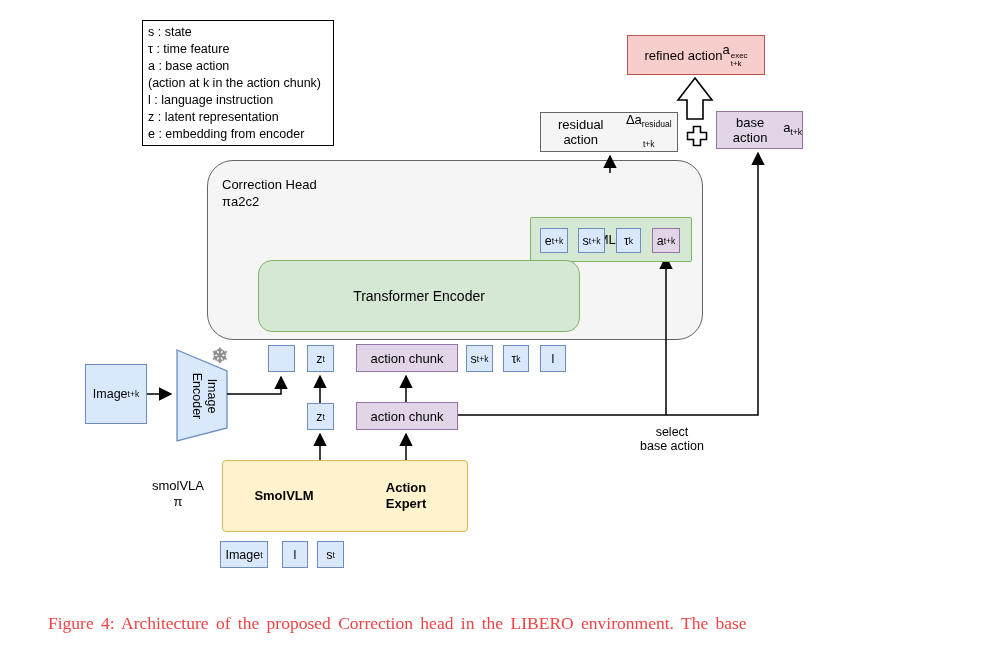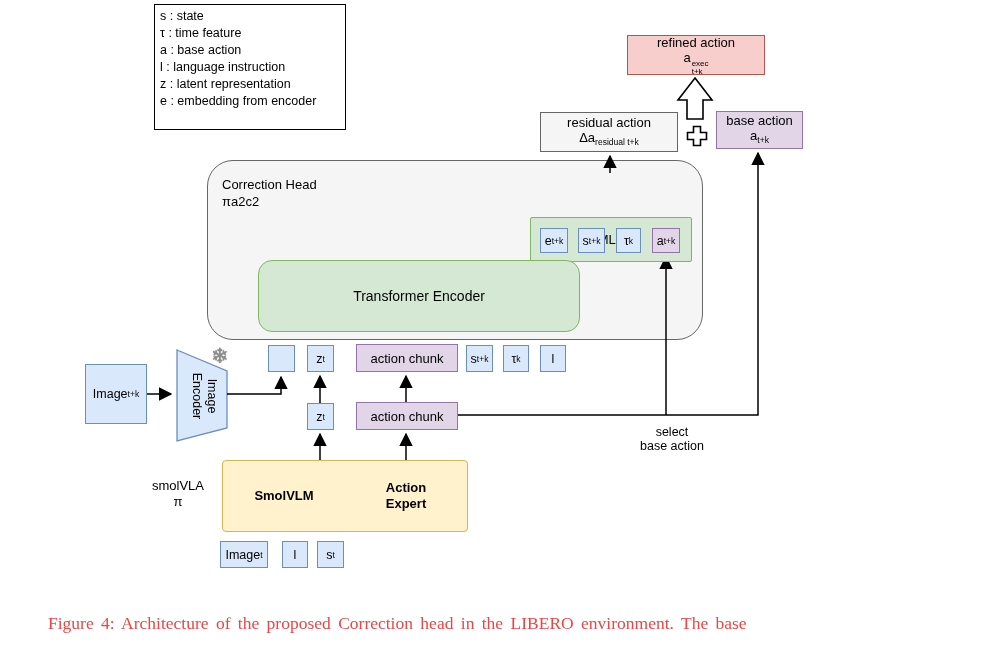--- a/index.html
+++ b/index.html
@@ -1,25 +1,25 @@
 <!DOCTYPE html>
 <html><head>
 <meta charset="utf-8">
 <style>
   html,body{margin:0;padding:0;background:#fff;}
   .canvas{position:relative;width:1008px;height:647px;background:#fff;overflow:hidden;
           font-family:"Liberation Sans",sans-serif;color:#000;}
   .abs{position:absolute;box-sizing:border-box;}
   svg.layer{position:absolute;left:0;top:0;width:1008px;height:647px;pointer-events:none;}
 
-  .legend{left:142px;top:4px;width:192px;height:126px;border:1.2px solid #000;background:#fff;
-          padding:3px 5px;font-size:12.5px;line-height:17px;margin-left:12px;}
+  .legend{left:142px;top:20px;width:192px;height:126px;border:1.2px solid #000;background:#fff;
+          padding:3px 5px;font-size:12.5px;line-height:17px;}
   .legend div{white-space:nowrap;}
 
-  .box{display:flex;flex-direction:column;align-items:center;justify-content:center;
+  .box{display:flex;flex-direction:row;align-items:center;justify-content:center;
        text-align:center;font-size:13px;line-height:15px;}
   .blue{background:#dae8fc;border:1px solid #6c8ebf;}
   .green{background:#d5e8d4;border:1px solid #82b366;}
   .purple{background:#e1d5e7;border:1px solid #9673a6;}
   .pink{background:#f8cecc;border:1px solid #b85450;}
   .yellow{background:#fff2cc;border:1px solid #d6b656;}
   .gray{background:#f5f5f5;border:1px solid #666;text-align:center;}
 
   .refined{left:627px;top:35px;width:138px;height:40px;}
   .residual{left:540px;top:112px;width:138px;height:40px;}
@@ -110,20 +110,21 @@
 
     <path d="M 693.5 126.5 L 700.5 126.5 L 700.5 132.5 L 706.5 132.5 L 706.5 139.5 L 700.5 139.5 L 700.5 145.5 L 693.5 145.5 L 693.5 139.5 L 687.5 139.5 L 687.5 132.5 L 693.5 132.5 Z" fill="#fff" stroke="#000" stroke-width="1.6"></path>
 
     <line x1="344" y1="460" x2="344" y2="532" stroke="#000" stroke-width="1.4"></line>
   </svg>
 
   <div class="abs legend">
     <div>s : state</div>
     <div>τ : time feature</div>
     <div>a : base action</div>
+    <div>(action at k in the action chunk)</div>
     <div>l : language instruction</div>
     <div>z : latent representation</div>
     <div>e : embedding from encoder</div>
   </div>
 
   <div class="abs box pink refined">
     <div>refined action</div>
     <div>
       <span>a</span><span class="supsub">
           <span>exec</span>

